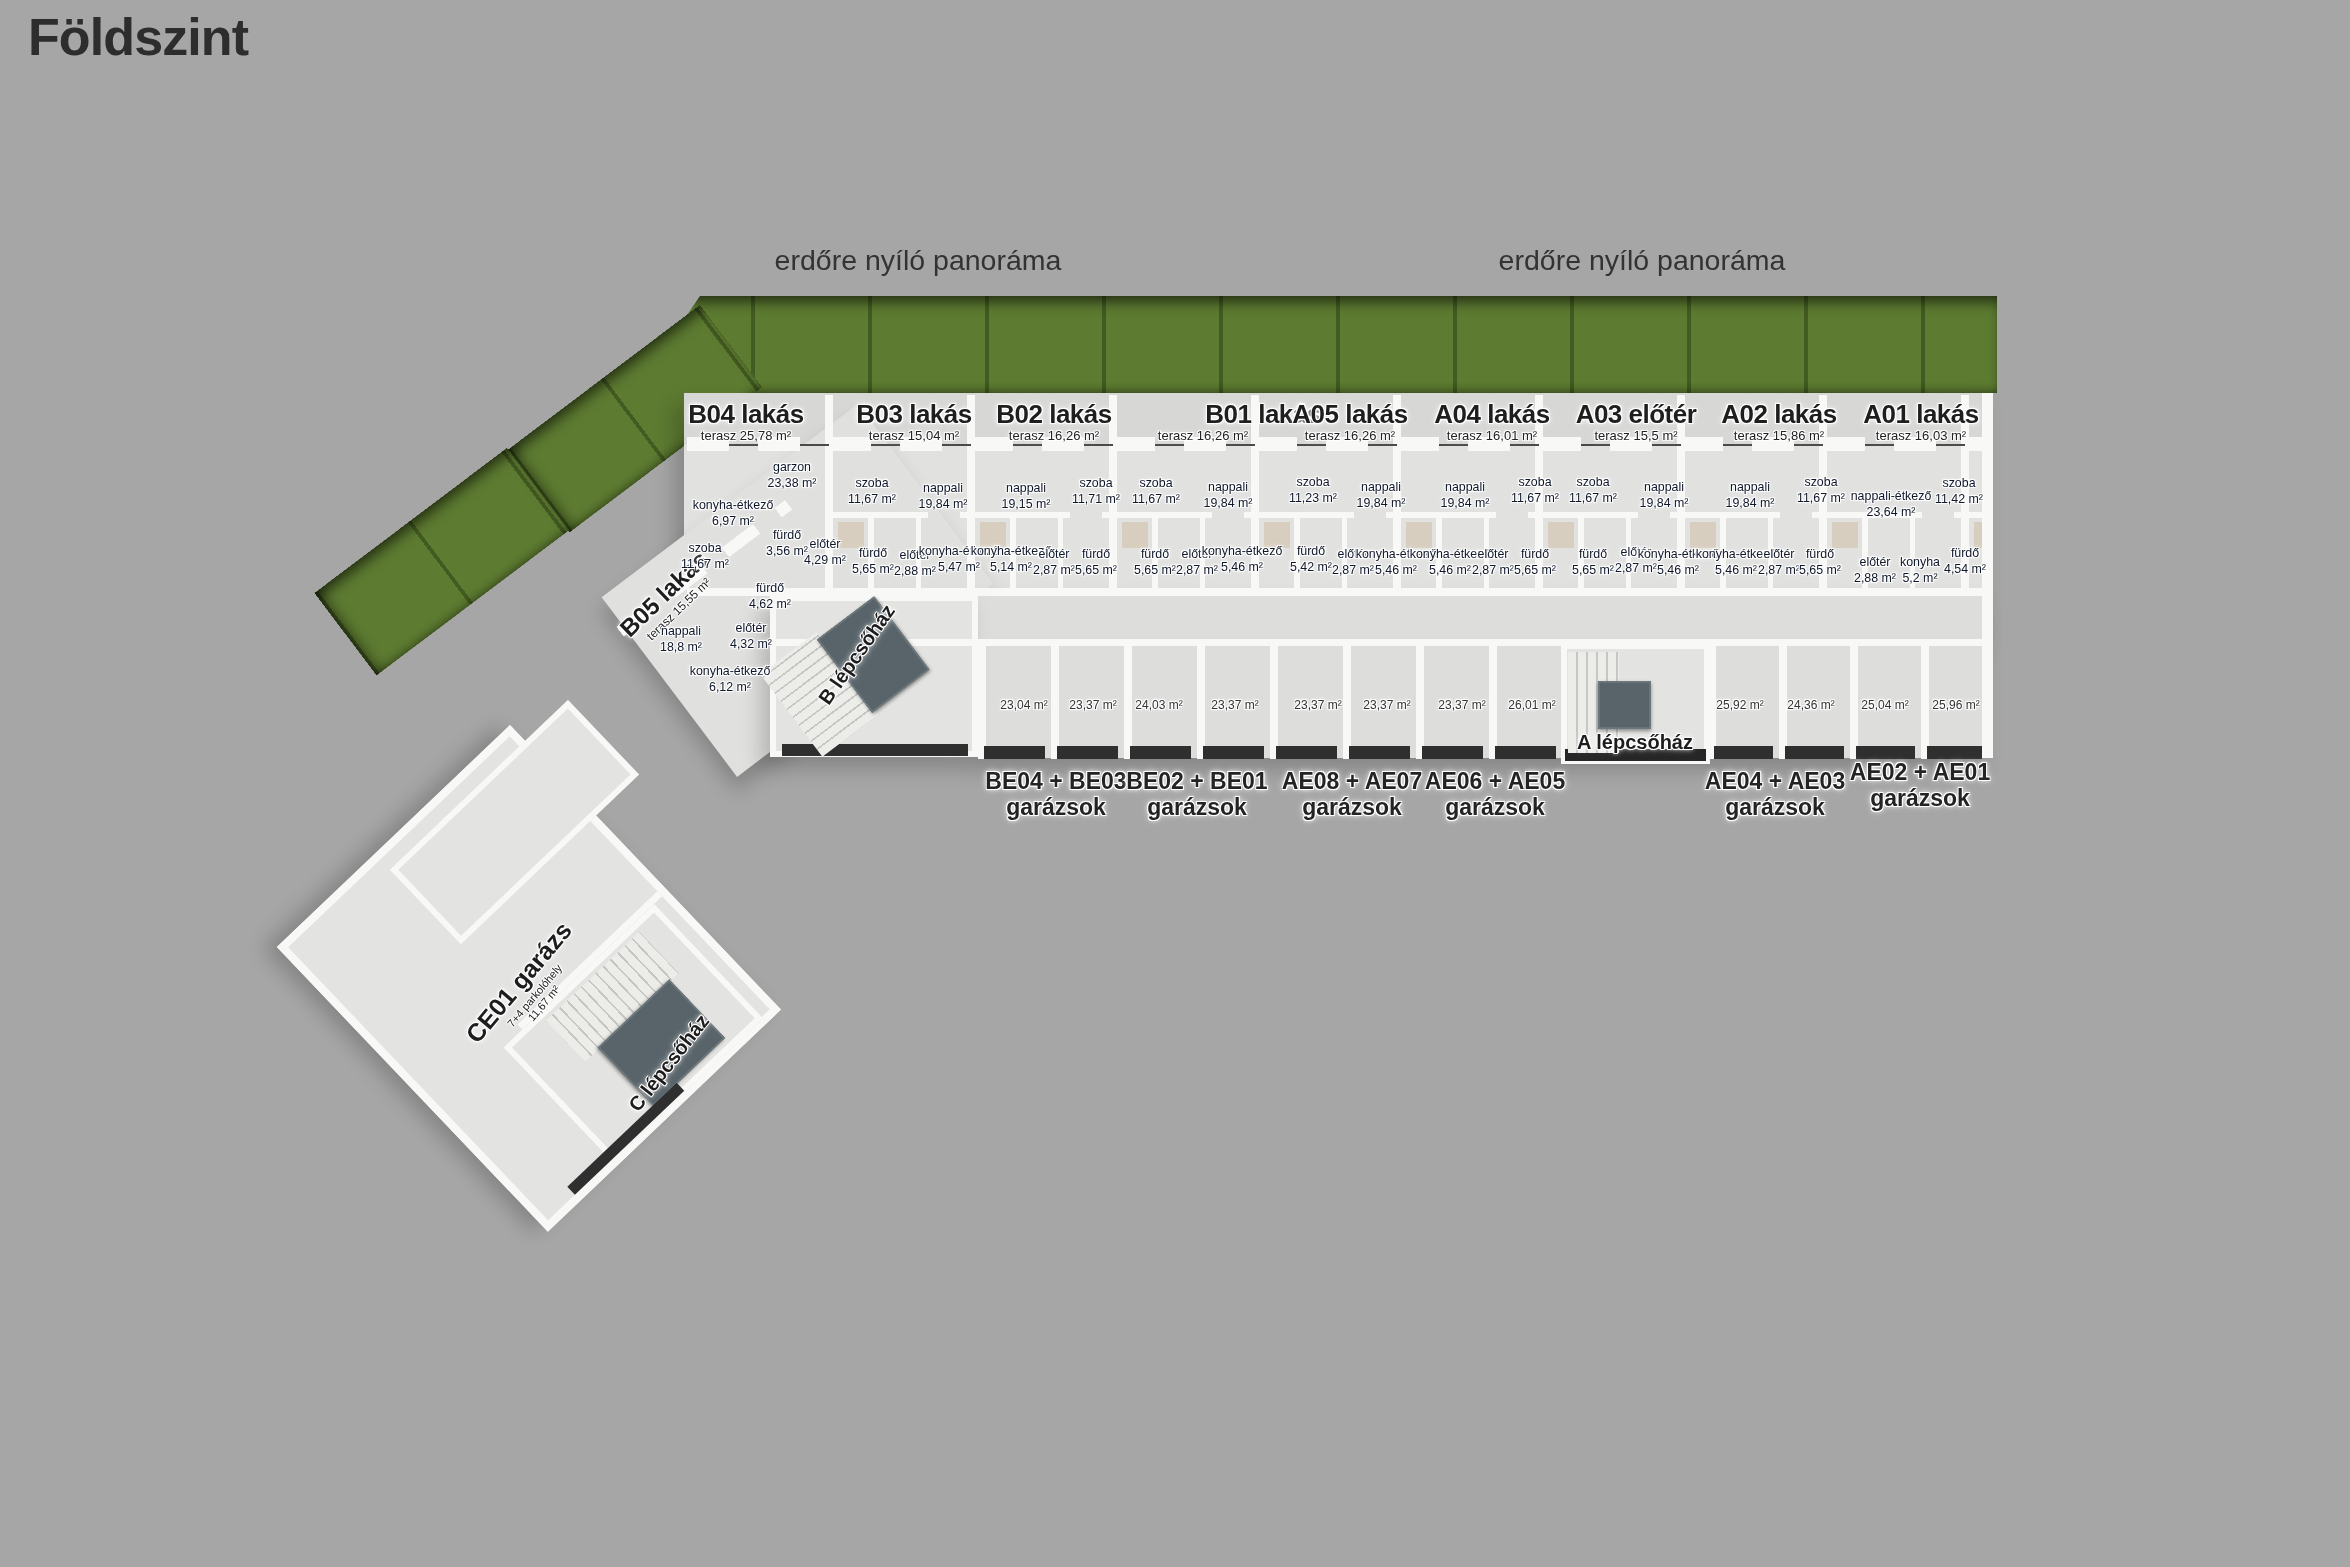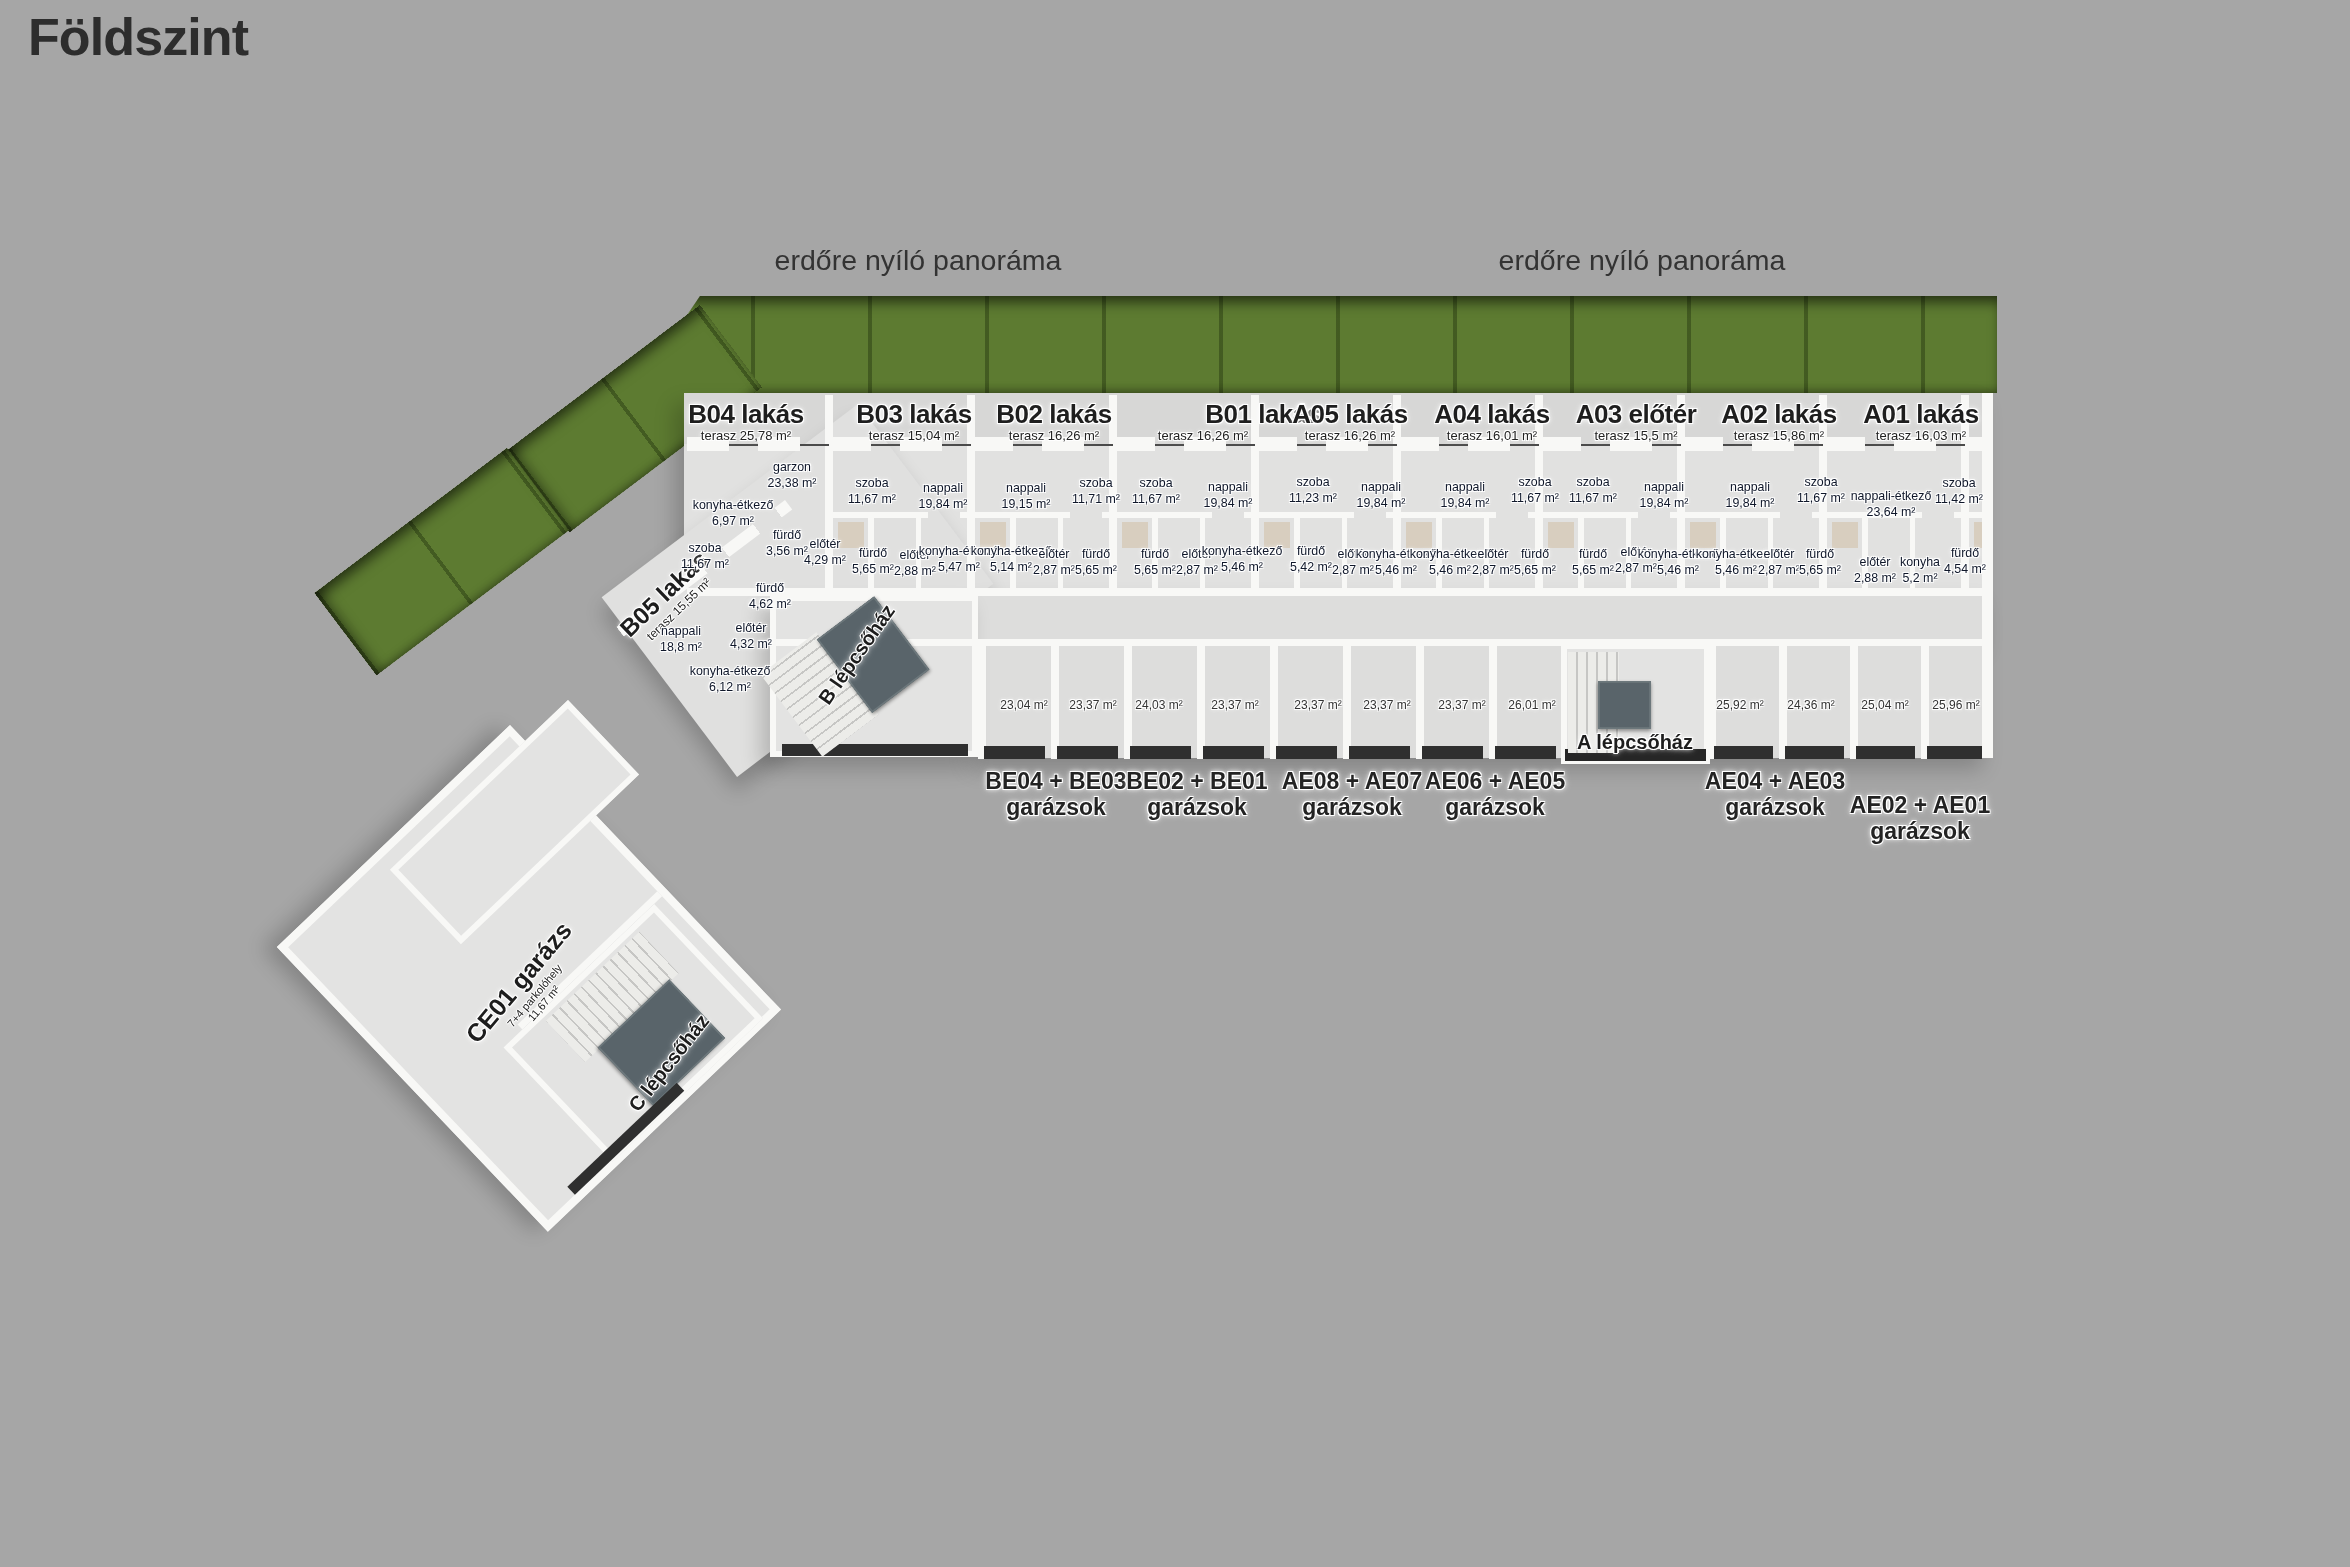--- a/index.html
+++ b/index.html
@@ -343,19 +343,19 @@
       <span style="display:block">garázsok</span>
     </div>
   <div class="glab halo" style="left:1495px;top:768px">
       <span style="display:block">AE06 + AE05</span>
       <span style="display:block">garázsok</span>
     </div>
   <div class="glab halo" style="left:1775px;top:768px">
       <span style="display:block">AE04 + AE03</span>
       <span style="display:block">garázsok</span>
     </div>
-  <div class="glab halo" style="left:1920px;top:792px">
+  <div class="glab halo" style="left:1920px;top:759px">
       <span style="display:block">AE02 + AE01</span>
       <span style="display:block">garázsok</span>
     </div>
 
 </div>
 
 
 </body></html>

